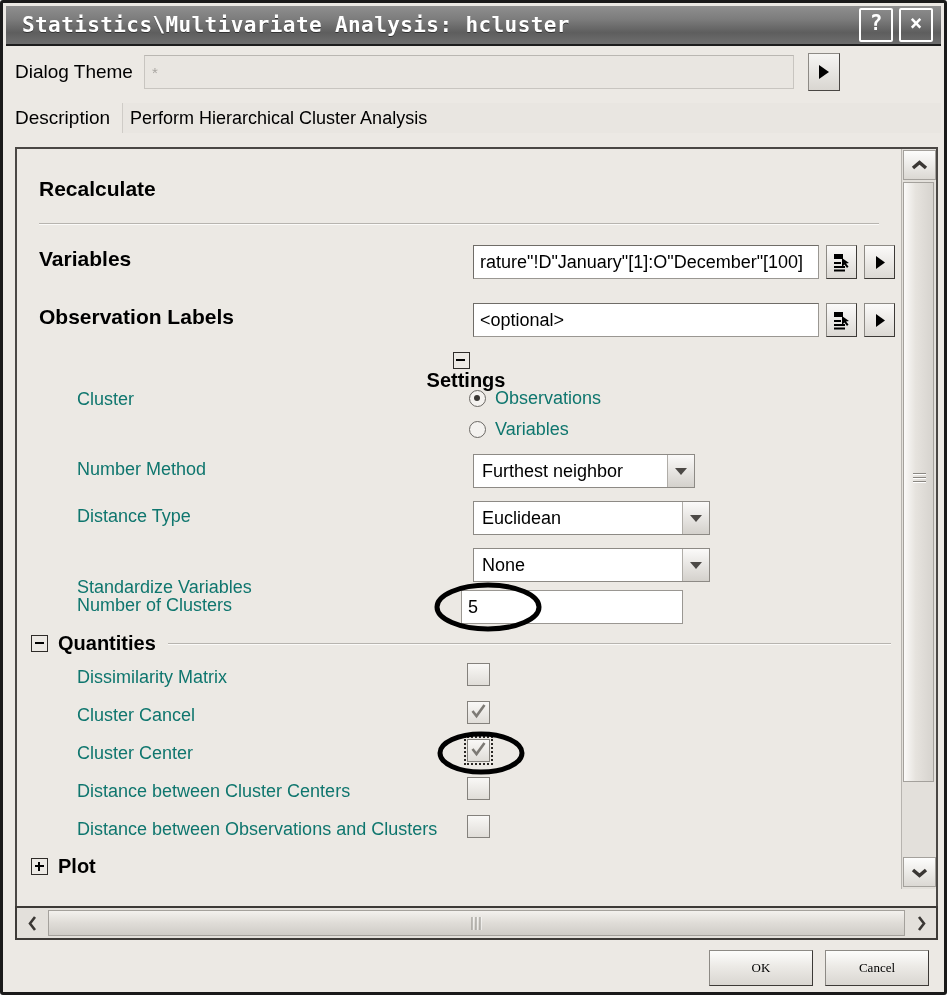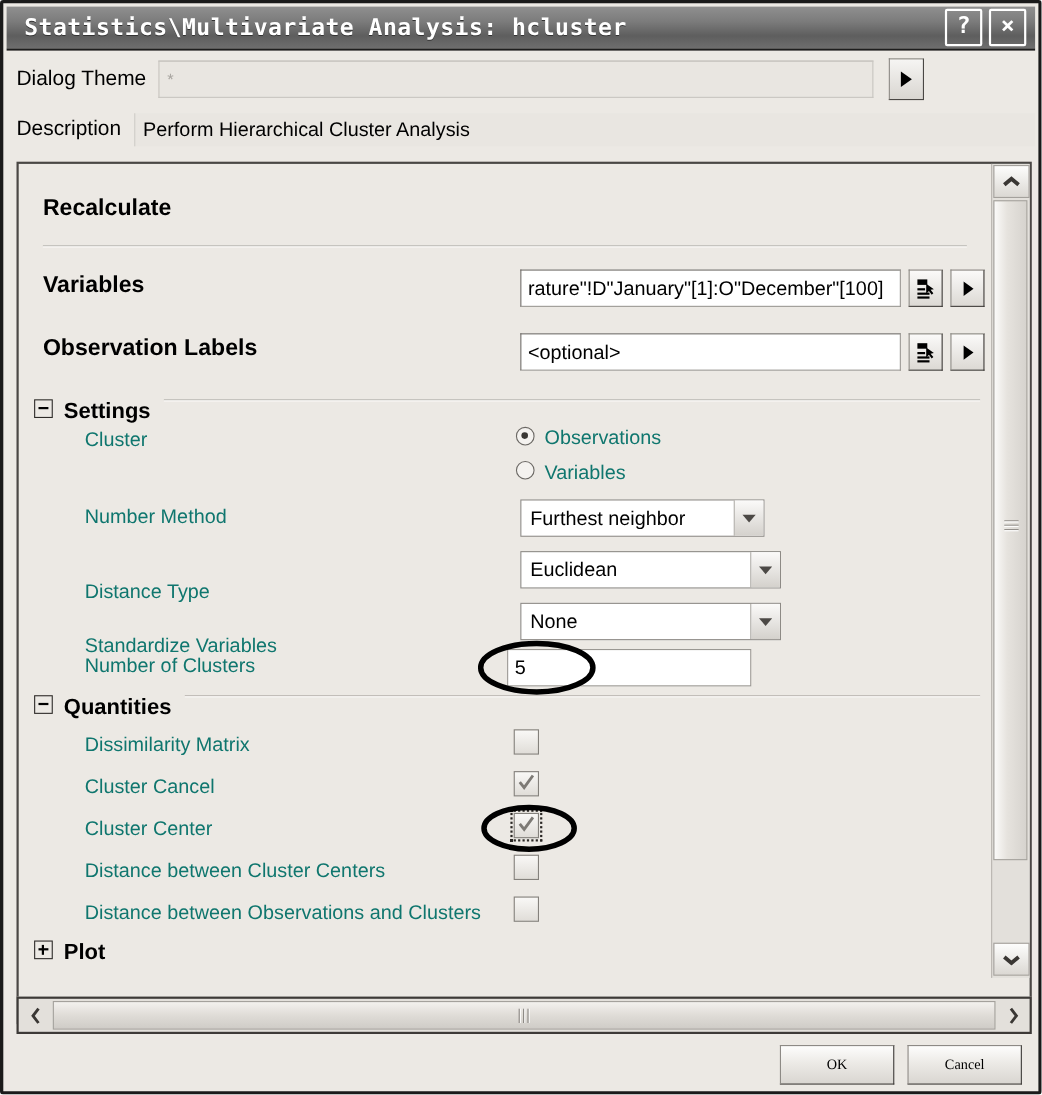--- a/index.html
+++ b/index.html
@@ -139,20 +139,21 @@
   .panel-body {
     position: absolute;
     left: 0; top: 0;
     width: 884px; height: 740px;
     overflow: hidden;
   }
 
   .prow {
     position: absolute;
     display: flex;
+    align-items: center;
   }
   .big-label {
     font-size: 21px;
     font-weight: bold;
     color: #000;
     white-space: nowrap;
   }
   .sub-label {
     font-size: 18px;
     color: #0f766e;
@@ -485,21 +486,21 @@
           <rect x="1" y="16.5" width="11" height="2" fill="#000"></rect>
           <polygon points="9,5 9,14 11.5,11.5 14,15 15.5,13.5 13,10.5 16,10" fill="#000"></polygon>
         </svg>
       </div>
       <div class="sqbtn" style="position:absolute; left:847px; top:154px;">
         <svg width="12" height="15" viewBox="0 0 12 15">
           <polygon points="2,1 11,7.5 2,14" fill="#000"></polygon>
         </svg>
       </div>
 
-      <div class="prow" style="left:14px; top:214px; width:860px;">
+      <div class="prow" style="left:14px; top:203px; width:860px;flex-direction:column;">
         <div class="expander"></div>
         <div class="sec-title">Settings</div>
         <div class="sec-line"></div>
       </div>
 
       <div class="prow" style="left:60px; top:240px;">
         <div class="sub-label">Cluster</div>
       </div>
       <div class="prow" style="left:452px; top:239px;">
         <span class="radio checked"></span>
@@ -515,21 +516,21 @@
       </div>
       <div class="combo" style="position:absolute; left:456px; top:305px; width:222px;">
         <div class="combo-text">Furthest neighbor</div>
         <div class="combo-btn">
           <svg width="14" height="9" viewBox="0 0 14 9">
               <polygon points="1,1 13,1 7,8" fill="#4c4946"></polygon>
             </svg>
         </div>
       </div>
 
-      <div class="prow" style="left:60px; top:357px;margin-top:22px;">
+      <div class="prow" style="left:60px; top:357px;">
         <div class="sub-label">Distance Type</div>
       </div>
       <div class="combo" style="position:absolute; left:456px; top:352px; width:237px;">
         <div class="combo-text">Euclidean</div>
         <div class="combo-btn">
           <svg width="14" height="9" viewBox="0 0 14 9">
               <polygon points="1,1 13,1 7,8" fill="#4c4946"></polygon>
             </svg>
         </div>
       </div>

